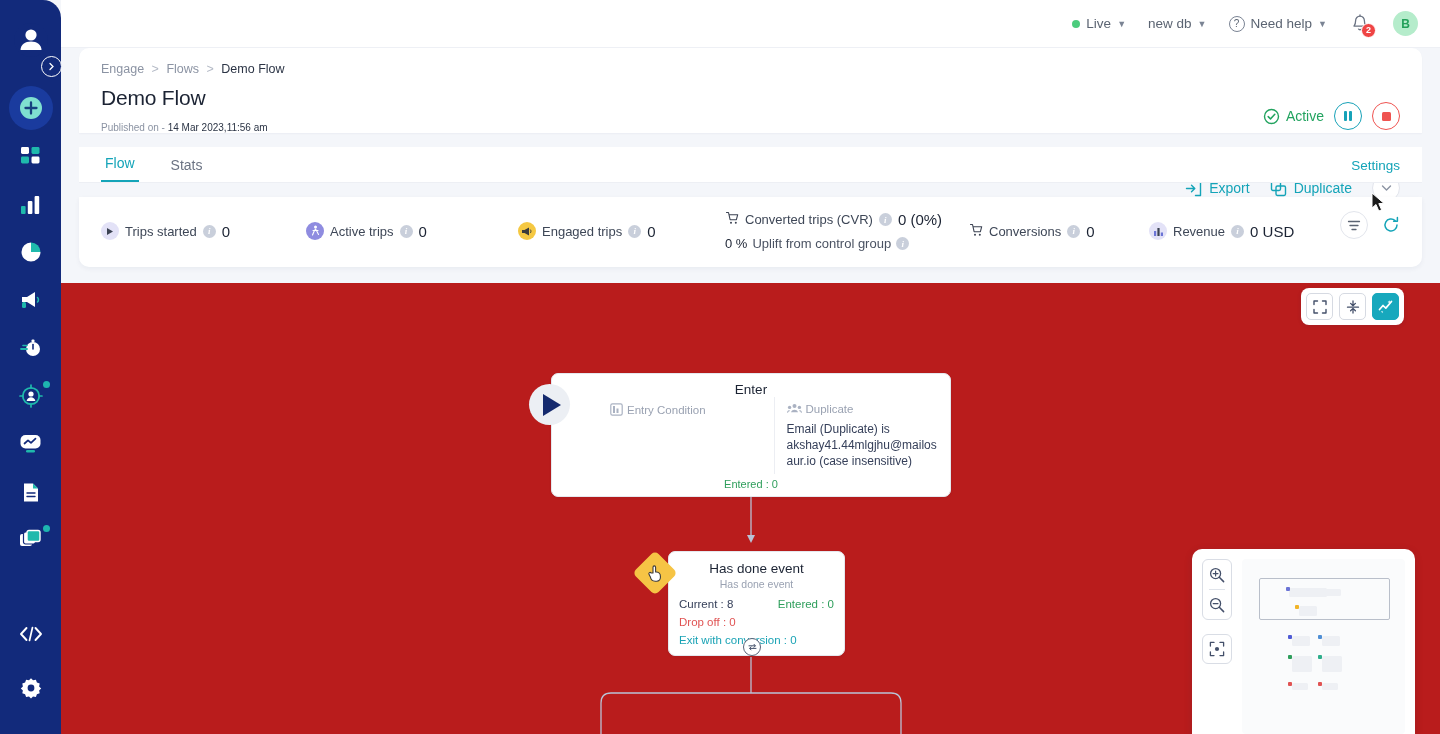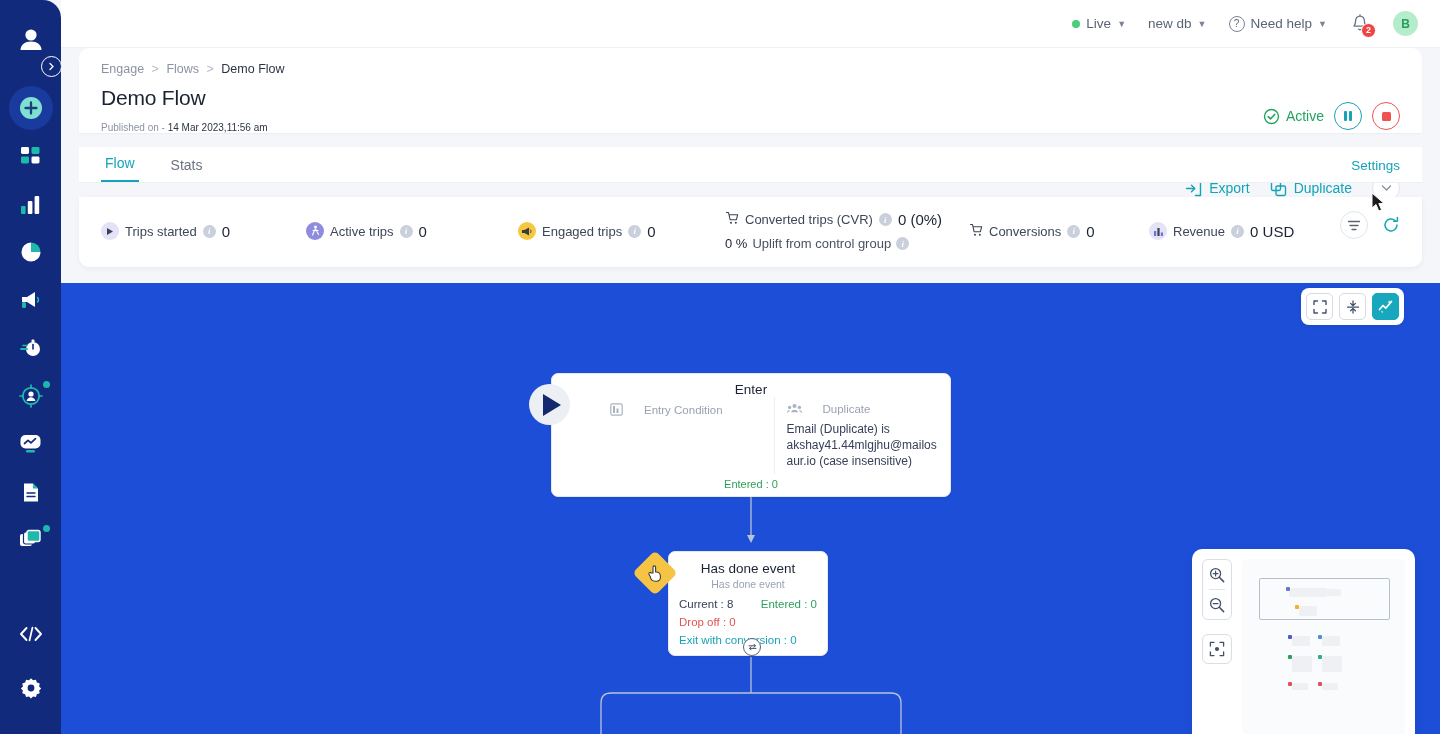--- a/index.html
+++ b/index.html
@@ -168,21 +168,21 @@
   .strip-actions { position: absolute; right: 22px; top: 14px; display: flex; align-items: center; gap: 14px; }
   .filter-btn {
     width: 28px; height: 28px; border-radius: 50%; border: 1px solid #e2e5ec;
     display: flex; align-items: center; justify-content: center; cursor: pointer; background:#fff;
   }
   .refresh-btn { cursor: pointer; display:flex; align-items:center; }
 
   
   .canvas {
     position: absolute; left: 0; right: 0; top: 283px; bottom: 0;
-    background: #1d4ed8; overflow: hidden;
+    background: #b91c1c; overflow: hidden;
   }
   .canvas-tools {
     position: absolute; right: 36px; top: 5px;
     background: #fff; border-radius: 8px; padding: 5px;
     display: flex; gap: 6px; box-shadow: 0 1px 4px rgba(22,35,70,0.12);
   }
   .tool-btn {
     width: 27px; height: 27px; border-radius: 5px; border: 1px solid #d6dae2;
     display: flex; align-items: center; justify-content: center; cursor: pointer; background: #fff;
   }
@@ -191,38 +191,38 @@
   
   .node {
     position: absolute; background: #fff; border: 1px solid #e5e8ee;
     border-radius: 7px; box-shadow: 0 1px 3px rgba(22,35,70,0.07);
   }
   .node-enter { left: 490px; top: 90px; width: 400px; }
   .enter-title { text-align: center; font-size: 13.5px; color: #1b2333; padding-top: 8px; }
   .enter-cols { display: flex; }
   .enter-col { flex: 1; padding: 6px 12px 4px 12px; }
   .enter-col.right { border-left: 1px solid #eceef3; }
-  .col-head { display: flex; align-items: center; gap: 21px; margin-bottom: 6px; text-align: center; }
+  .col-head { display: flex; align-items: center; gap: 4px; margin-bottom: 6px; text-align: center; }
   .col-head-label { font-size: 11.5px; color: #9aa2b2; }
   .col-body { font-size: 12px; color: #36405a; line-height: 1.35; word-break: break-word; }
   .entered-line { text-align: center; font-size: 11px; color: #2e9e5b; padding: 4px 0 6px 0; }
   .play-circle {
     position: absolute; left: -23px; top: 10px;
     width: 41px; height: 41px; border-radius: 50%;
     background: #eceff4; display: flex; align-items: center; justify-content: center;
     z-index: 3;
   }
   .play-tri {
     width: 0; height: 0; margin-left: 4px;
     border-left: 18px solid #152a6e;
     border-top: 11px solid transparent;
     border-bottom: 11px solid transparent;
   }
 
-  .node-event { left: 607px; top: 268px; width: 160px; padding: 0 0 6px 0; }
+  .node-event { left: 607px; top: 268px; width: 177px; padding: 0 0 6px 0; }
   .event-diamond {
     position: absolute; left: -30px; top: 5px;
     width: 32px; height: 32px; background: #f6c445;
     transform: rotate(45deg); border-radius: 5px;
     display: flex; align-items: center; justify-content: center;
   }
   .event-diamond svg { transform: rotate(-45deg); }
   .event-title { text-align: center; font-size: 13.5px; color: #1b2333; padding: 9px 0 2px 0; }
   .event-sub { text-align: center; font-size: 10.5px; color: #9aa2b2; padding-bottom: 6px; }
   .event-stats { padding: 0 10px; font-size: 11.5px; line-height: 1.55; }

